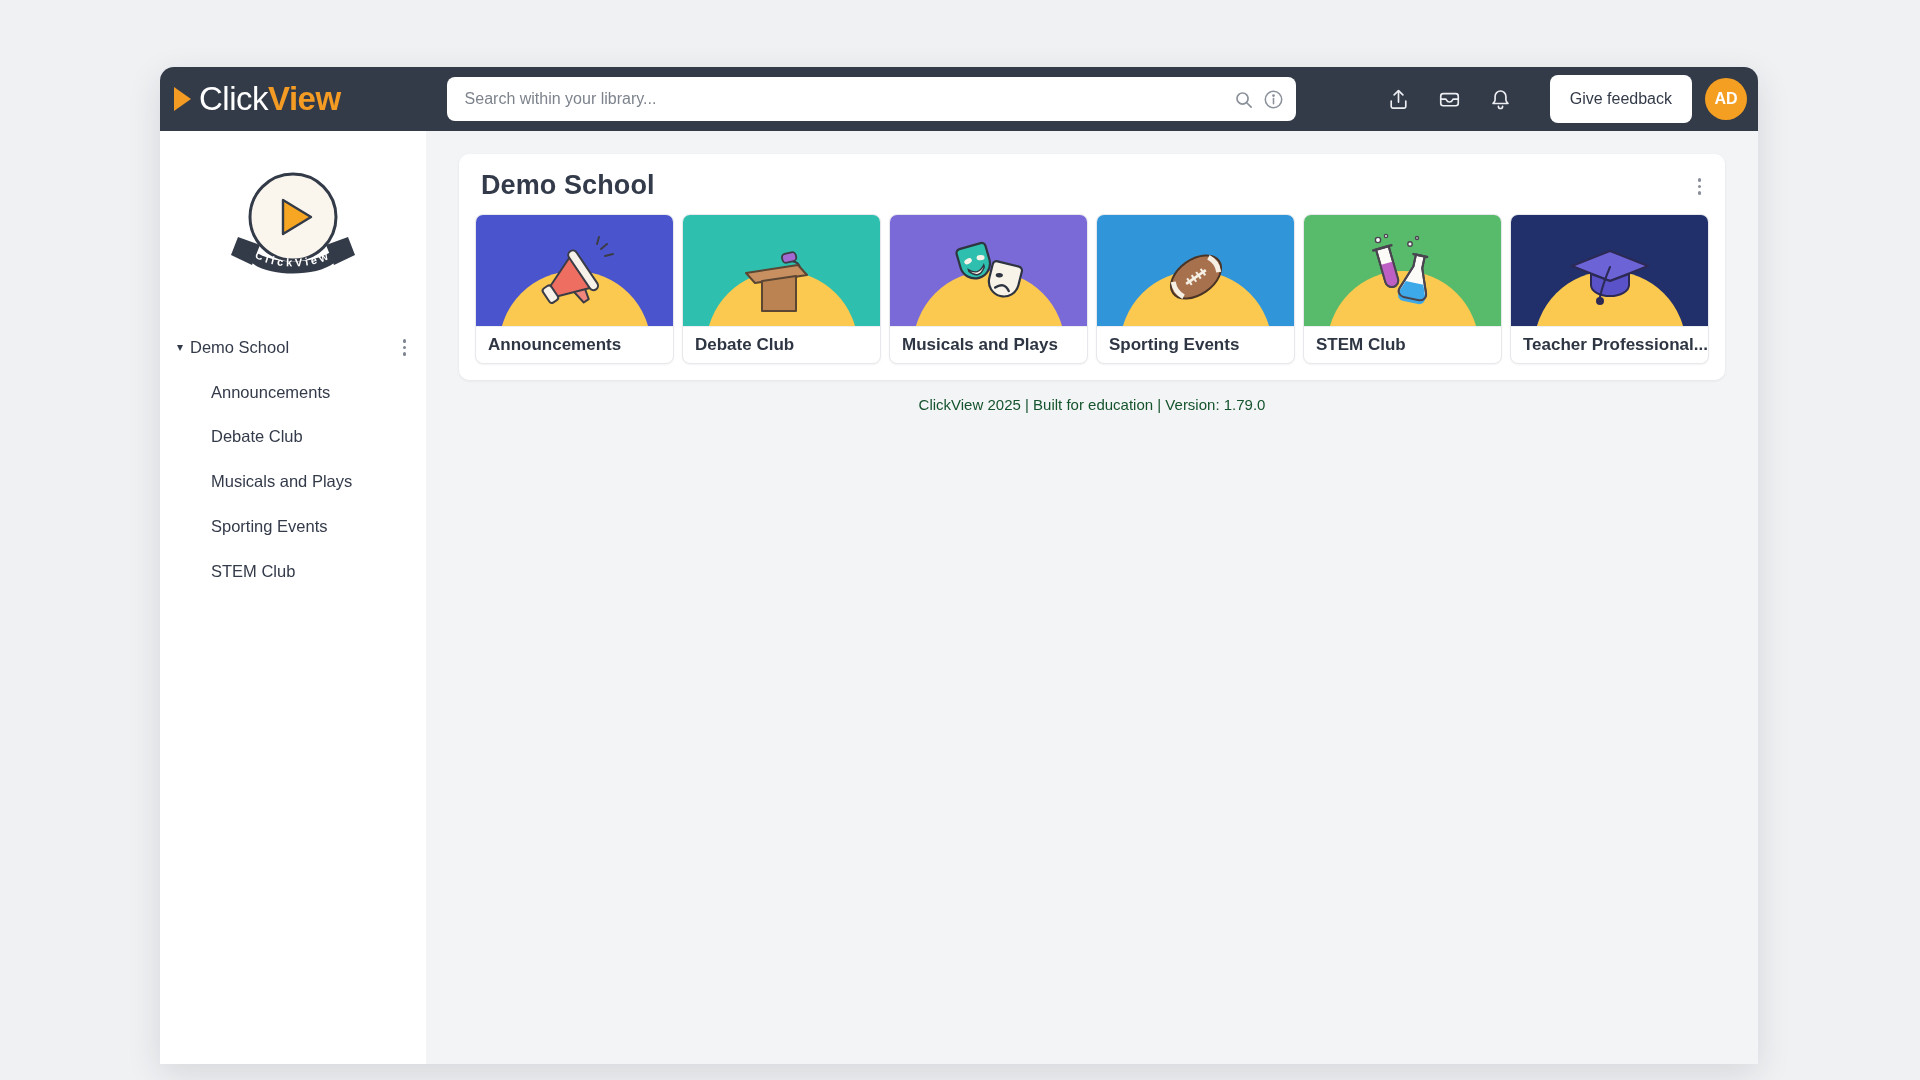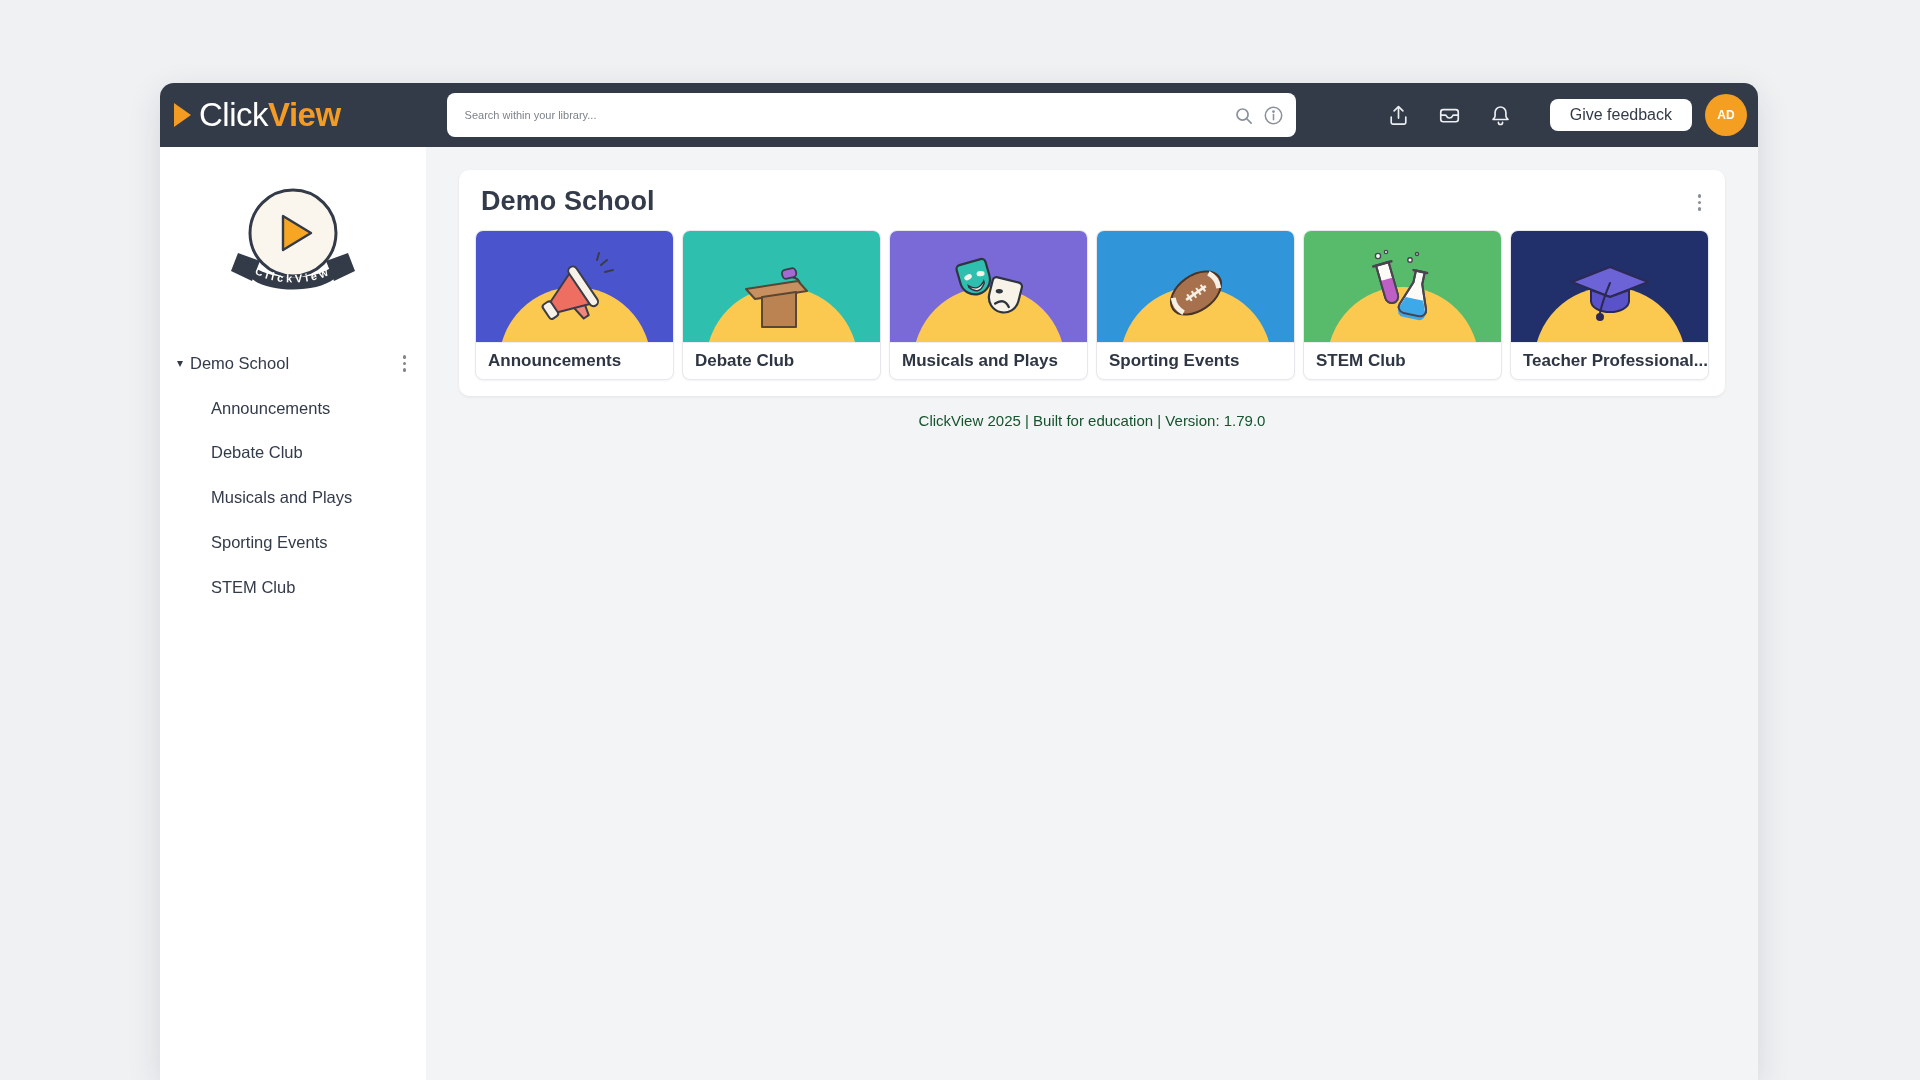--- a/index.html
+++ b/index.html
@@ -1,44 +1,44 @@
 <!DOCTYPE html>
 <html><head>
 <meta charset="utf-8">
 <style>
   * { box-sizing: border-box; margin: 0; padding: 0; }
   html,body { width:1920px; height:1080px; overflow:hidden; }
   body { background:#f0f1f3; font-family:"Liberation Sans", sans-serif; }
 
-  .window { position:absolute; left:160px; top:83px; width:1598px; height:997px;
+  .window { position:absolute; left:160px; top:67px; width:1598px; height:997px;
             border-radius:14px 14px 0 0; overflow:hidden; display:flex; flex-direction:column;
             box-shadow:0 10px 34px rgba(28,33,46,.12); background:#f3f4f5; }
 
   
   .header { flex:0 0 64px; background:#333a48; display:flex; align-items:center; }
   .logo { margin-left:14px; display:flex; align-items:center; cursor:pointer; }
   .logo-tri { width:0; height:0; border-left:17px solid #f49b23;
               border-top:12px solid transparent; border-bottom:12px solid transparent; margin-right:8px; }
   .logo-text { font-size:33px; color:#ffffff; font-weight:500; letter-spacing:-.5px; }
   .logo-text .accent { color:#f49b23; font-weight:700; }
 
   .search { margin-left:106px; width:849px; height:44px; background:#fff; border-radius:8px;
             display:flex; align-items:center; padding-right:12px; }
   .search input { flex:1; height:100%; border:0; outline:0; background:transparent;
-                  padding-left:18px; font-size:11px; color:#333a48; font-family:inherit; }
+                  padding-left:18px; font-size:16px; color:#333a48; font-family:inherit; }
   .search input::placeholder { color:#7d838c; }
   .search .s-icon { display:flex; align-items:center; margin-left:9px; color:#8b919b; cursor:pointer; }
 
   .actions { margin-left:auto; display:flex; align-items:center; margin-right:11px; }
   .icon-btn { padding:9px 13px; display:flex; align-items:center; color:#eceef2; cursor:pointer; }
-  .feedback-btn { margin-left:24px; height:32px; padding:0 20px; background:#fff; border:0;
+  .feedback-btn { margin-left:24px; height:48px; padding:0 20px; background:#fff; border:0;
                   border-radius:8px; font-size:16px; font-weight:500; color:#333a48;
                   font-family:inherit; cursor:pointer; }
   .avatar { margin-left:13px; width:42px; height:42px; border-radius:50%; background:#f59f22;
-            color:#fff; font-size:12px; font-weight:700; display:flex; align-items:center;
+            color:#fff; font-size:16px; font-weight:700; display:flex; align-items:center;
             justify-content:center; cursor:pointer; }
 
   
   .app-body { flex:1; display:flex; min-height:0; }
   .sidebar { flex:0 0 266px; background:#fff; padding-top:34px; }
   .logo-badge { display:block; margin:0 auto; }
 
   .tree { margin-top:40px; padding:0 14px 0 12px; color:#333a49; }
   .tree-root { display:flex; align-items:center; font-size:16.5px; cursor:pointer; }
   .caret { font-size:12px; color:#333a49; width:16px; text-align:center; }

